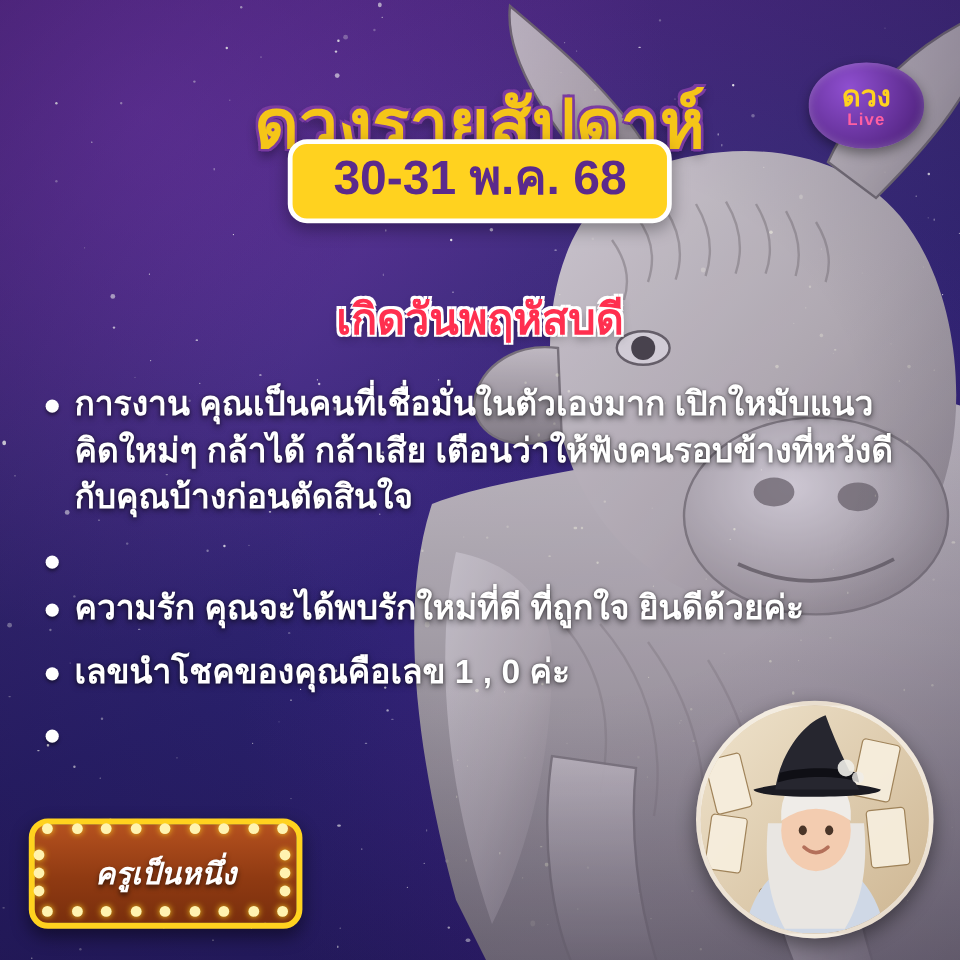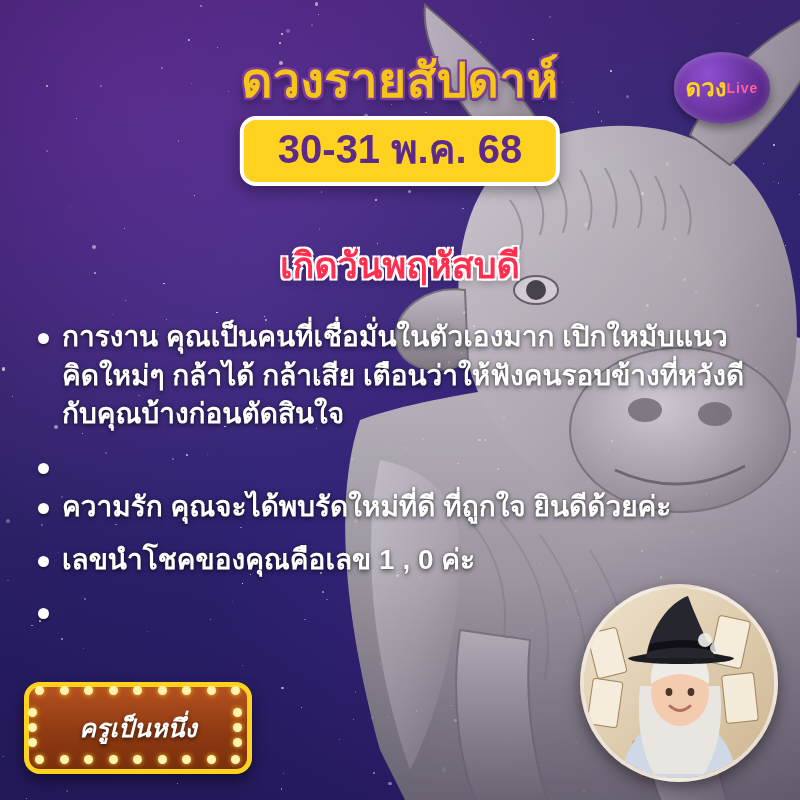--- a/index.html
+++ b/index.html
@@ -20,22 +20,22 @@
   
   .bull{
     position:absolute;right:-30px;top:-10px;width:620px;height:820px;
     opacity:.82;
   }
   .bull svg{width:100%;height:100%;}
   .vign{position:absolute;inset:0;background:radial-gradient(ellipse at 60% 45%, rgba(0,0,0,0) 35%, rgba(20,10,50,.35) 100%);pointer-events:none;}
 
   
   .title{
-    position:absolute;top:42px;left:0;width:100%;text-align:center;
-    font-size:48px;font-weight:bold;color:#f5c518;
+    position:absolute;top:58px;left:0;width:100%;text-align:center;
+    font-size:57px;font-weight:bold;color:#f5c518;
     letter-spacing:.5px;
     text-shadow:
       -2px -2px 0 #7a3ca0, 2px -2px 0 #7a3ca0, -2px 2px 0 #7a3ca0, 2px 2px 0 #7a3ca0,
       0 3px 0 #5b2a8c, 0 6px 10px rgba(0,0,0,.45);
   }
   
   .datepill{
     position:absolute;top:116px;left:50%;transform:translateX(-50%);
     background:#ffd21f;border:4px solid #fff;border-radius:16px;
     padding:9px 34px 13px 34px;
@@ -50,21 +50,21 @@
     position:absolute;top:237px;left:0;width:100%;text-align:center;
     font-size:36px;font-weight:bold;color:#ff2f4f;
     text-shadow:-2px -2px 0 #fff,2px -2px 0 #fff,-2px 2px 0 #fff,2px 2px 0 #fff, 0 4px 8px rgba(0,0,0,.4);
   }
   
   .logo{
     position:absolute;top:52px;right:30px;width:96px;height:72px;
     background:radial-gradient(circle at 35% 30%, #8f4fd0 0%, #5b2a8c 70%, #3e1d6b 100%);
     border-radius:50%/48%;
     box-shadow:0 4px 10px rgba(0,0,0,.4), inset 0 0 8px rgba(255,255,255,.25);
-    display:flex;flex-direction:row;align-items:center;justify-content:center;
+    display:flex;flex-direction:column;align-items:center;justify-content:center;
   }
   .logo .l1{font-size:24px;font-weight:bold;color:#ffd21f;line-height:.95;}
   .logo .l2{font-size:14px;font-weight:bold;color:#ff5fa2;line-height:1;letter-spacing:1px;}
 
   
   .list{
     position:absolute;top:318px;left:38px;width:716px;
     color:#ffffff;
   }
   .item{
@@ -455,21 +455,21 @@
   <div class="list">
     <div class="item">
       <span class="bullet"></span>
       <span class="txt">การงาน คุณเป็นคนที่เชื่อมั่นในตัวเองมาก เปิกใหมับแนวคิดใหม่ๆ กล้าได้ กล้าเสีย เตือนว่าให้ฟังคนรอบข้างที่หวังดีกับคุณบ้างก่อนตัดสินใจ</span>
     </div>
     <div class="item">
       <span class="bullet"></span>
     </div>
     <div class="item">
       <span class="bullet"></span>
-      <span class="txt">ความรัก คุณจะได้พบรัดใหม่ที่ดี ที่ถูกใจ ยินดีด้วยค่ะ</span>
+      <span class="txt">ความรัก คุณจะได้พบรักใหม่ที่ดี ที่ถูกใจ ยินดีด้วยค่ะ</span>
     </div>
     <div class="item">
       <span class="bullet"></span>
       <span class="txt">เลขนำโชคของคุณคือเลข 1 , 0 ค่ะ</span>
     </div>
     <div class="item empty">
       <span class="bullet"></span>
       <span class="txt"></span>
     </div>
   </div>

